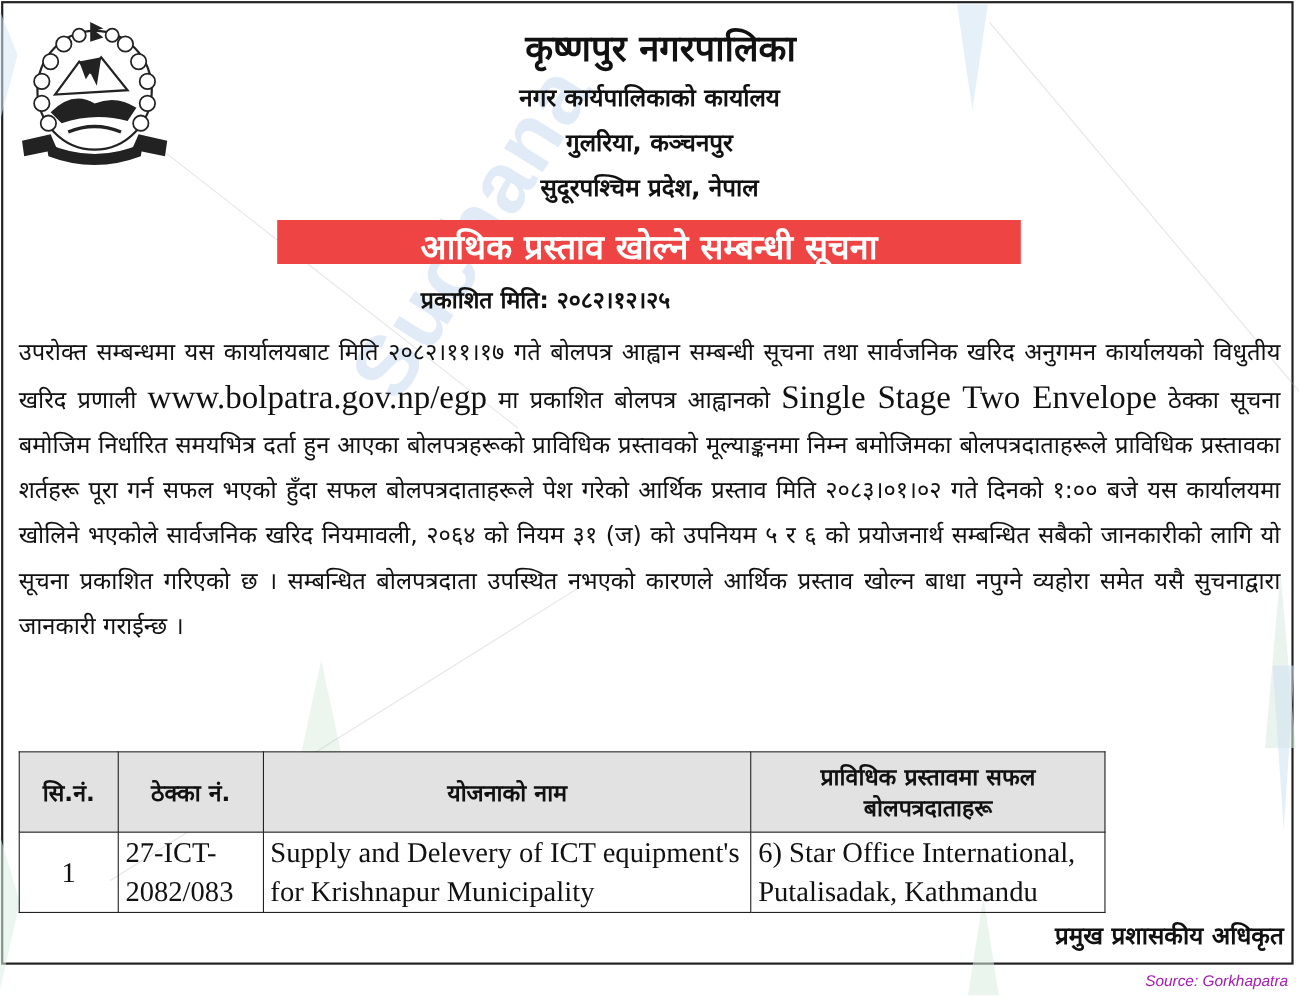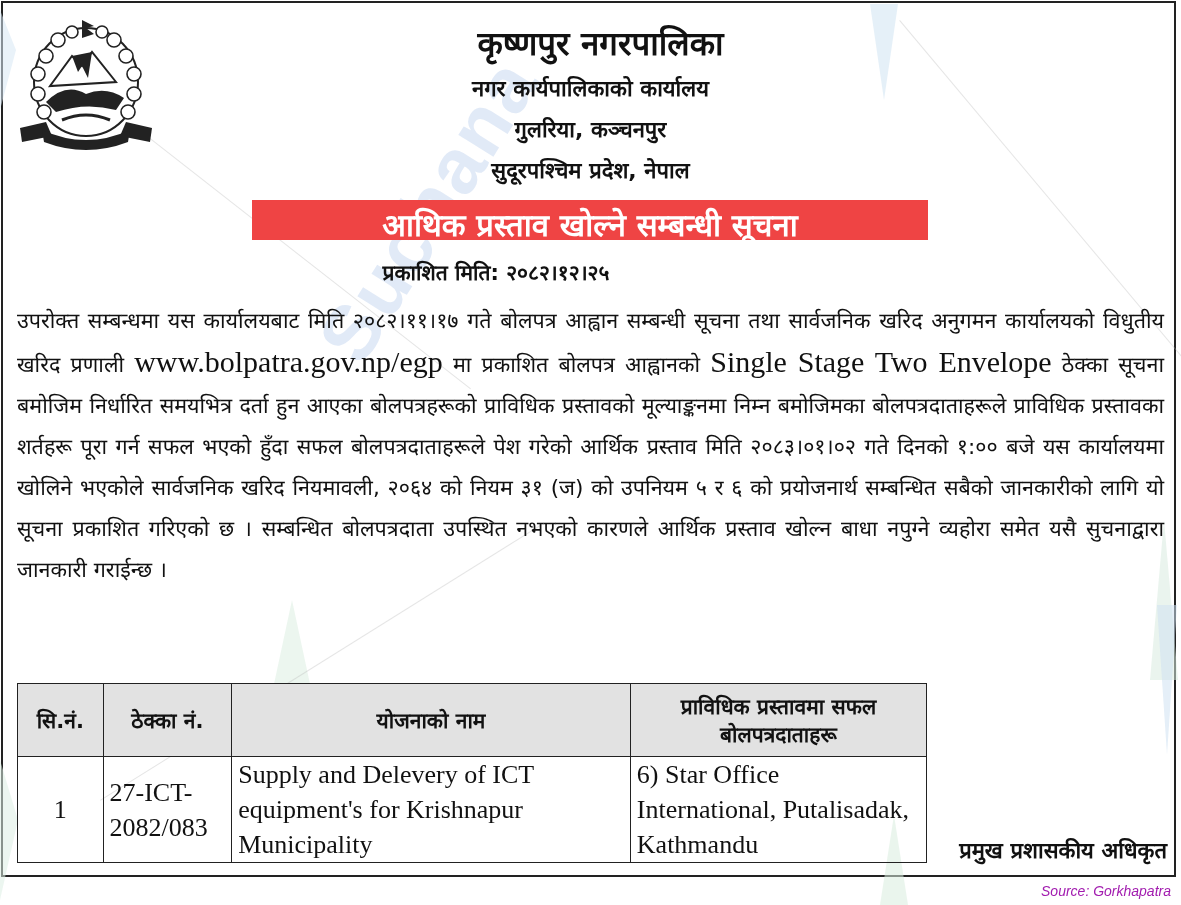--- a/index.html
+++ b/index.html
@@ -18,21 +18,21 @@
   .emblem { position: absolute; left: 16px; top: 16px; width: 140px; height: 140px; }
   .header { position: absolute; left: 0; width: 1181px; text-align: center; }
   .h1 { top: 20px; font-family: "DejaVu Sans", sans-serif; font-weight: bold; font-size: 33px; left: 0; padding-left: 10px; }
   .h2 { top: 72px; font-family: "DejaVu Sans", sans-serif; font-weight: bold; font-size: 22px; }
   .h3 { top: 113px; font-family: "DejaVu Sans", sans-serif; font-weight: bold; font-size: 22px; }
   .h4 { top: 154px; font-family: "DejaVu Sans", sans-serif; font-weight: bold; font-size: 22px; }
   .banner { position: absolute; left: 252px; top: 200px; width: 676px; height: 40px; background: #ef4444; color: #fff; text-align: center; font-family: "DejaVu Sans", sans-serif; font-weight: bold; font-size: 31px; line-height: 50px; }
   .pubdate { position: absolute; left: 0; top: 258px; width: 992px; text-align: center; font-family: "DejaVu Sans", sans-serif; font-weight: bold; font-size: 21px; }
   .body-text { position: absolute; left: 17px; top: 300px; width: 1147px; font-family: "DejaVu Sans", sans-serif; font-size: 21.5px; line-height: 41px; text-align: justify; text-align-last: left; }
   .body-text .en { font-family: "Liberation Serif", serif; font-size: 30px; }
-  table.results { position: absolute; left: 17px; top: 683px; width: 910px; border-collapse: collapse; }
+  table.results { position: absolute; left: 17px; top: 683px; width: 988px; border-collapse: collapse; }
   table.results th, table.results td { border: 1.5px solid #222; padding: 0 6px; }
   table.results th { background: #e2e2e2; font-family: "DejaVu Sans", sans-serif; font-weight: bold; font-size: 21px; height: 72px; text-align: center; }
   table.results td { font-family: "Liberation Serif", serif; font-size: 26px; line-height: 35px; height: 72px; vertical-align: middle; }
   .c1 { width: 86px; text-align: center; }
   .c2 { width: 125px; }
   .c3 { width: 520px; }
   .c4 { width: 360px; margin-left: 25px; }
   .signature { position: absolute; right: 14px; top: 834px; font-family: "DejaVu Sans", sans-serif; font-weight: bold; font-size: 22px; }
   .source { position: absolute; right: 10px; top: 883px; font-family: "Liberation Sans", sans-serif; font-style: italic; font-size: 14px; color: #a21caf; }
 </style>

